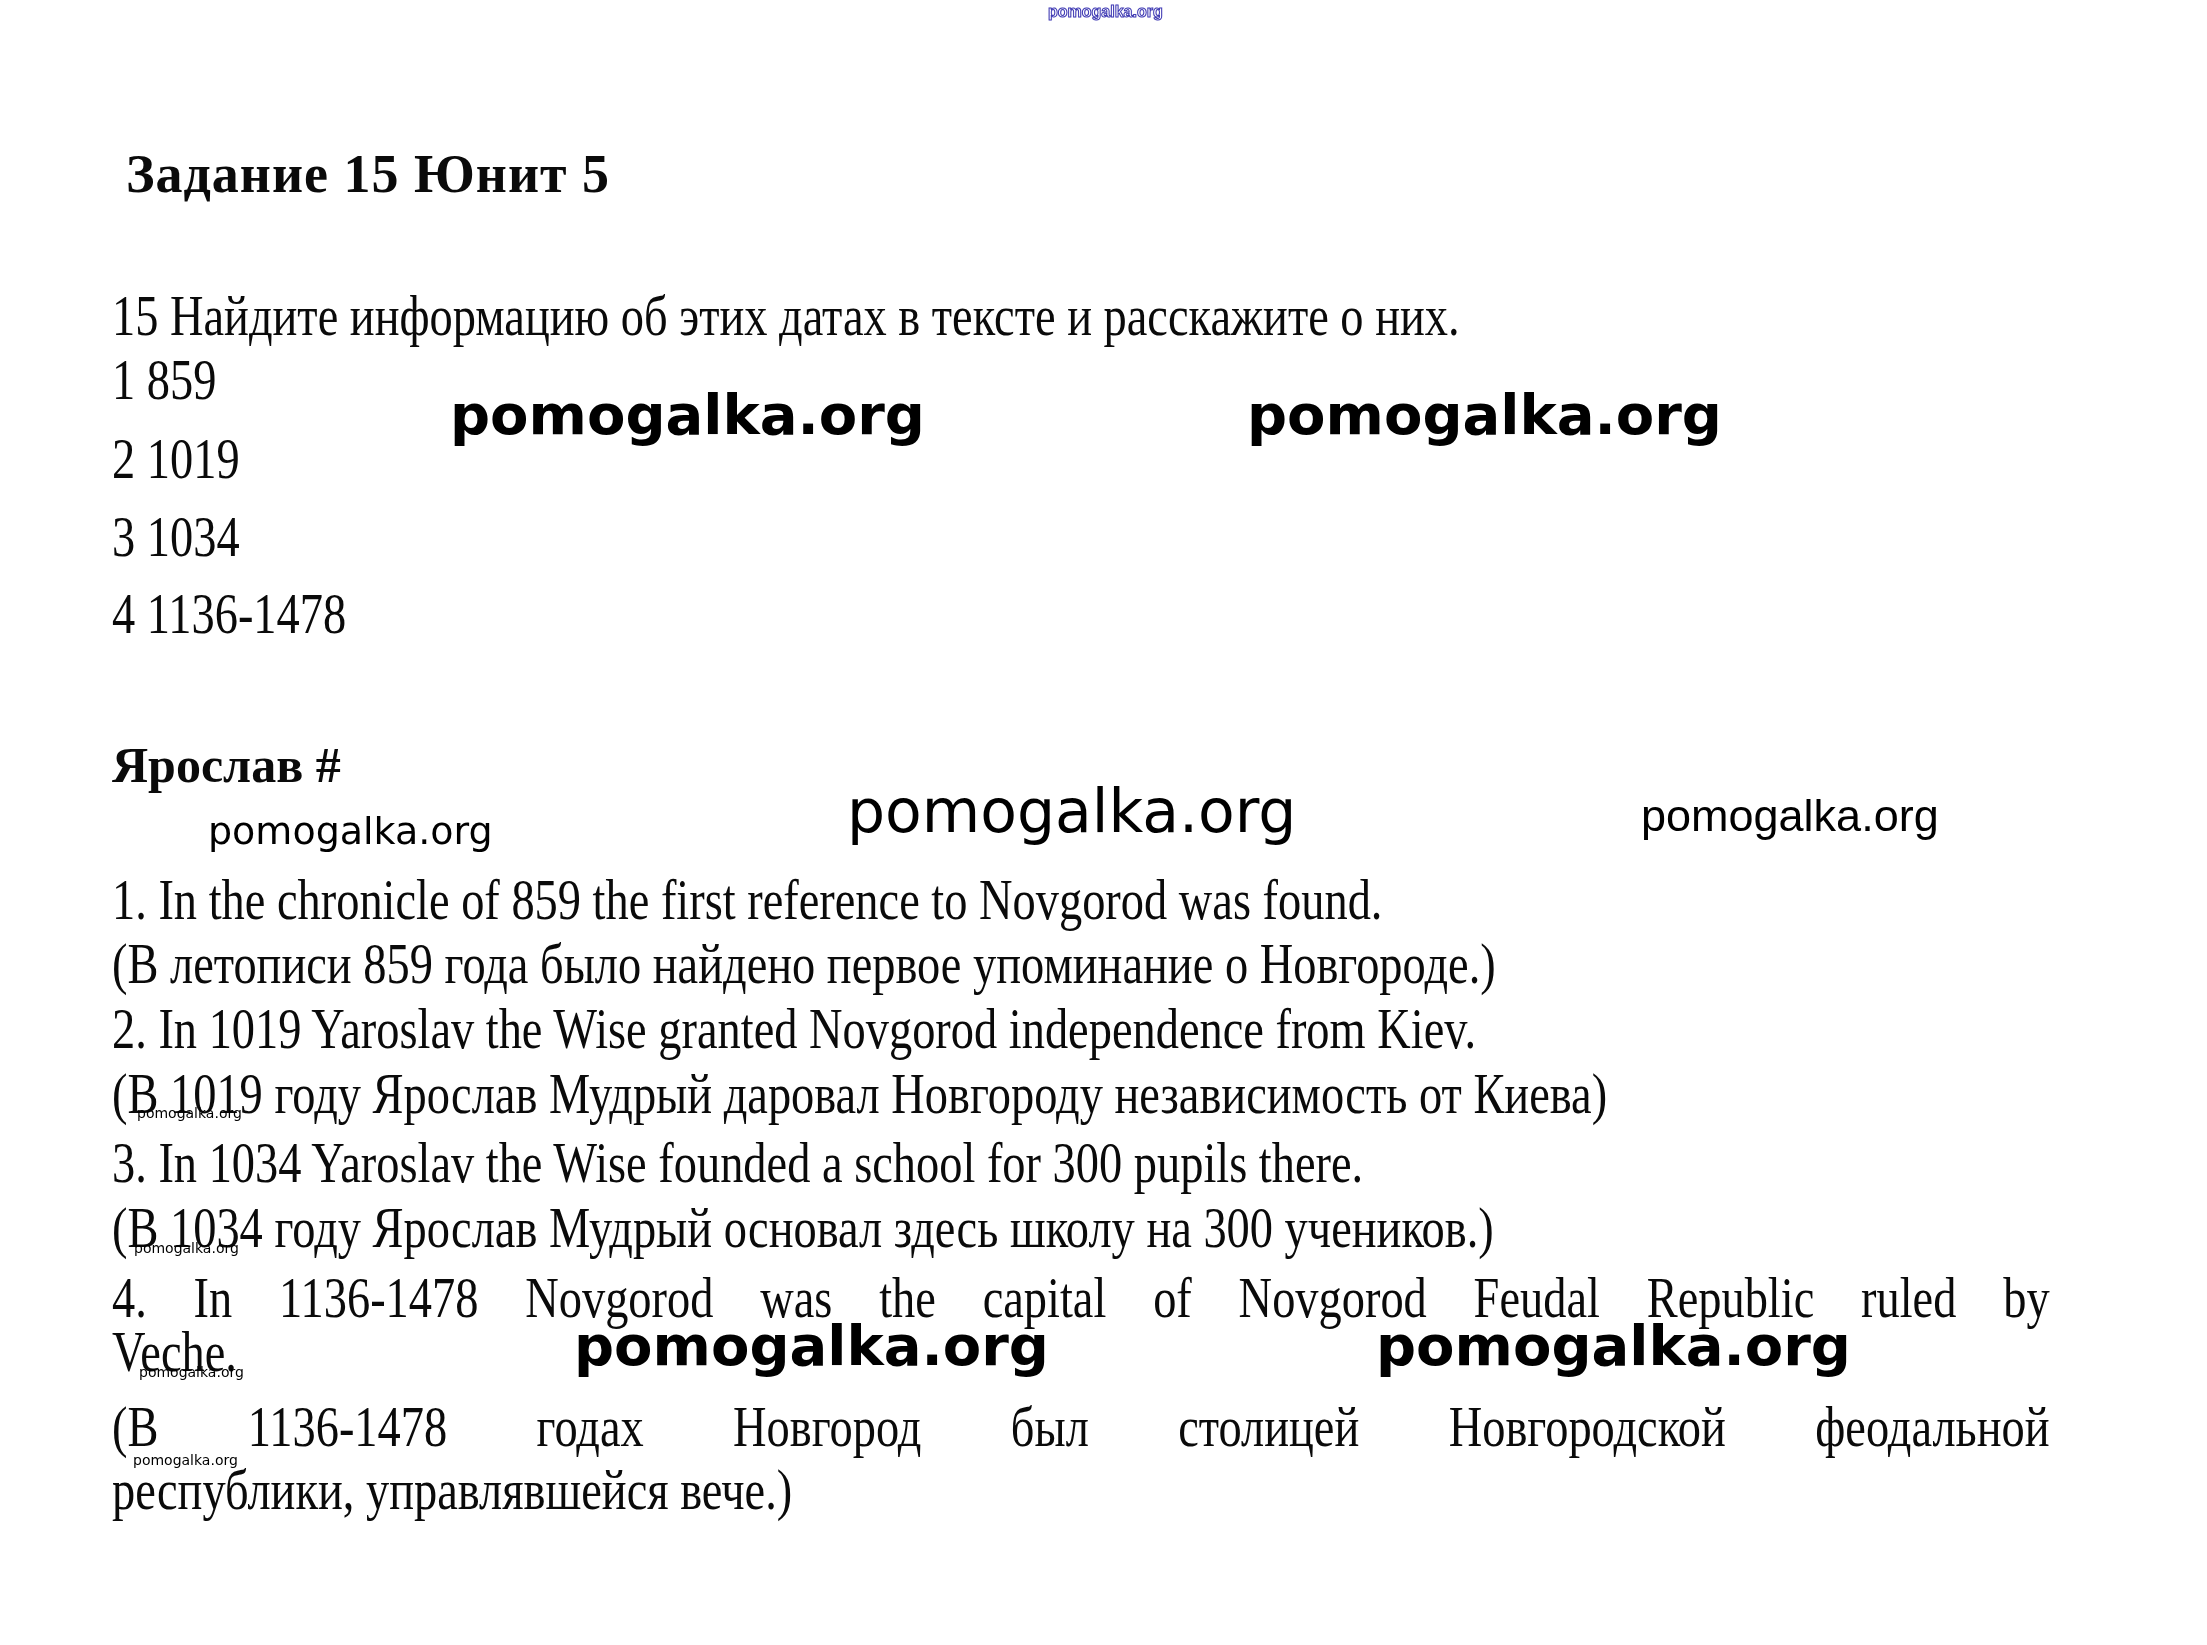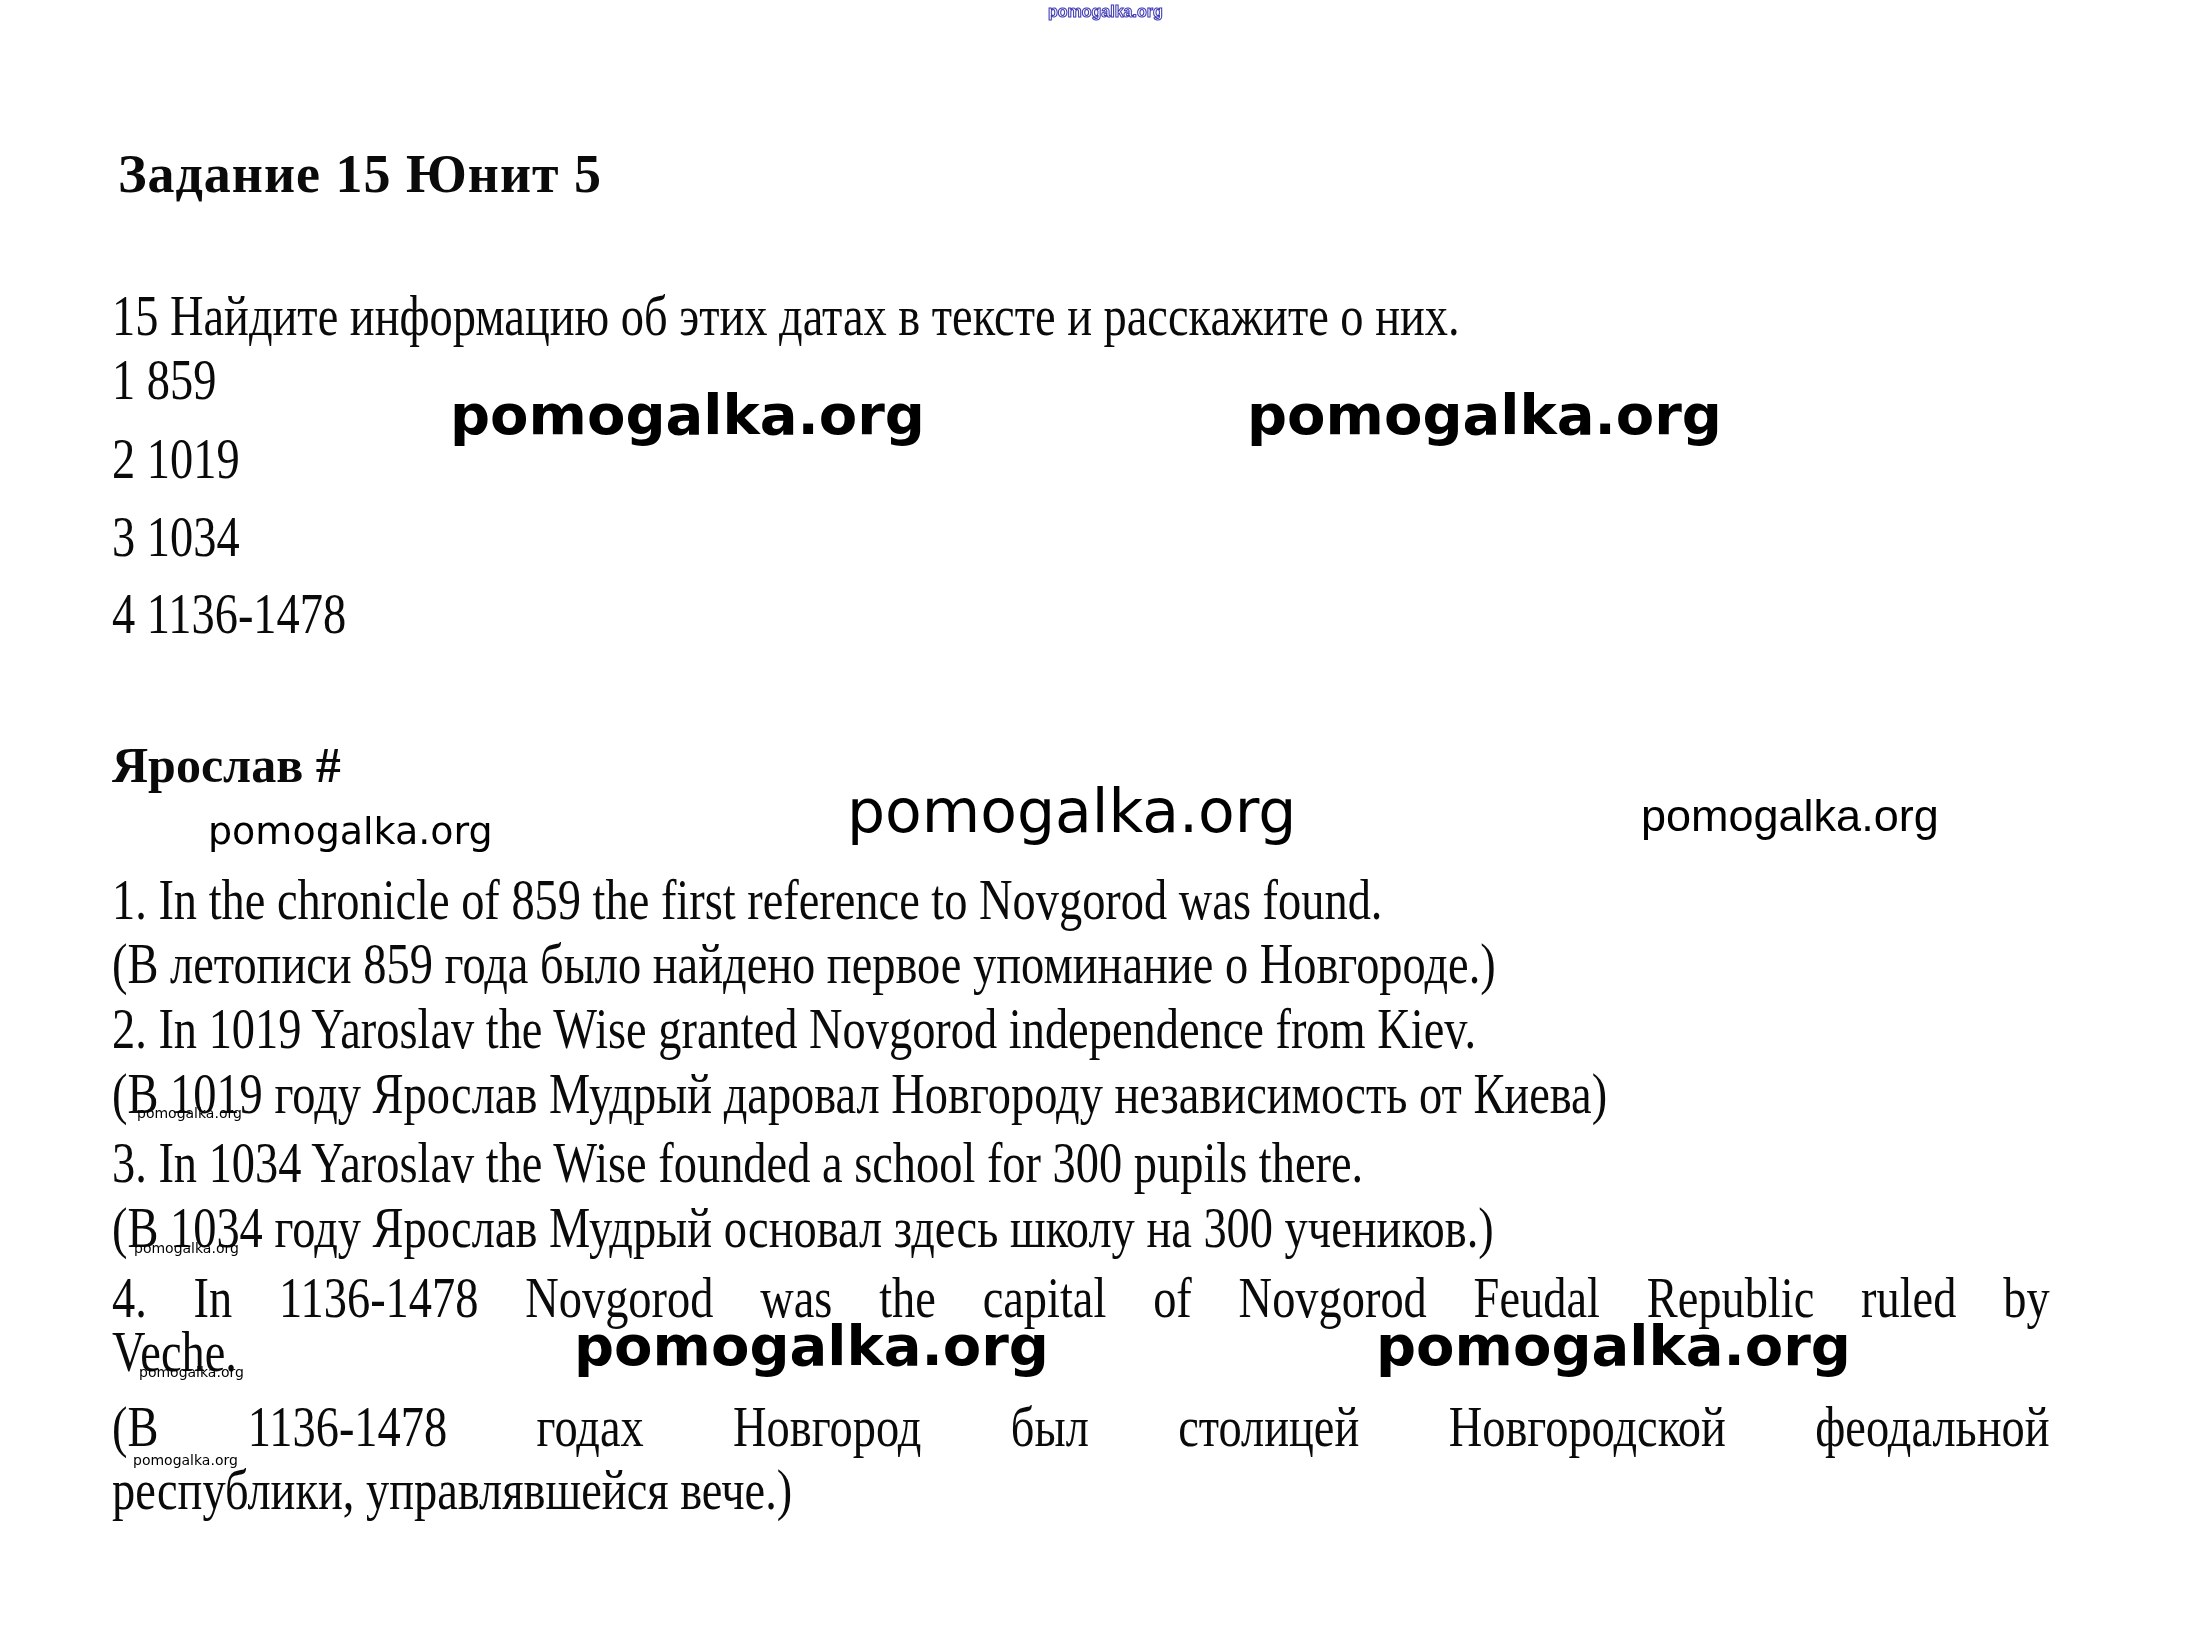--- a/index.html
+++ b/index.html
@@ -9,21 +9,21 @@
     height: 1646px;
     background: #ffffff;
     overflow: hidden;
     font-family: "Liberation Serif", serif;
     color: #0a0a0a;
   }
   .abs { position: absolute; }
 
   
   .doc-title {
-    left: 118px; top: 145px;
+    left: 126px; top: 145px;
     font: bold 54px/1.1 "Liberation Serif", serif;
     letter-spacing: 1px;
     white-space: nowrap;
   }
   .solution-heading {
     left: 112px; top: 738px;
     font: bold 50px/1.1 "Liberation Serif", serif;
     white-space: nowrap;
   }
 

